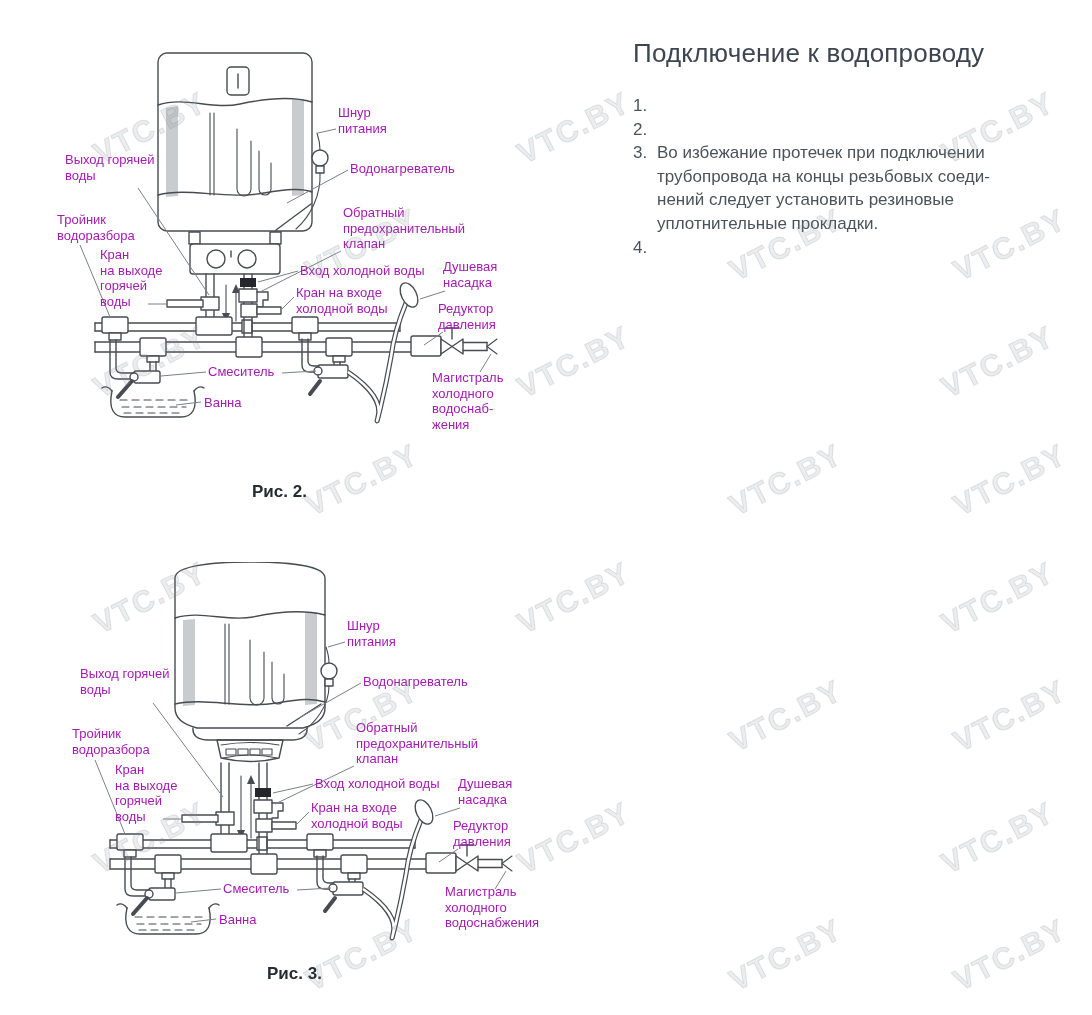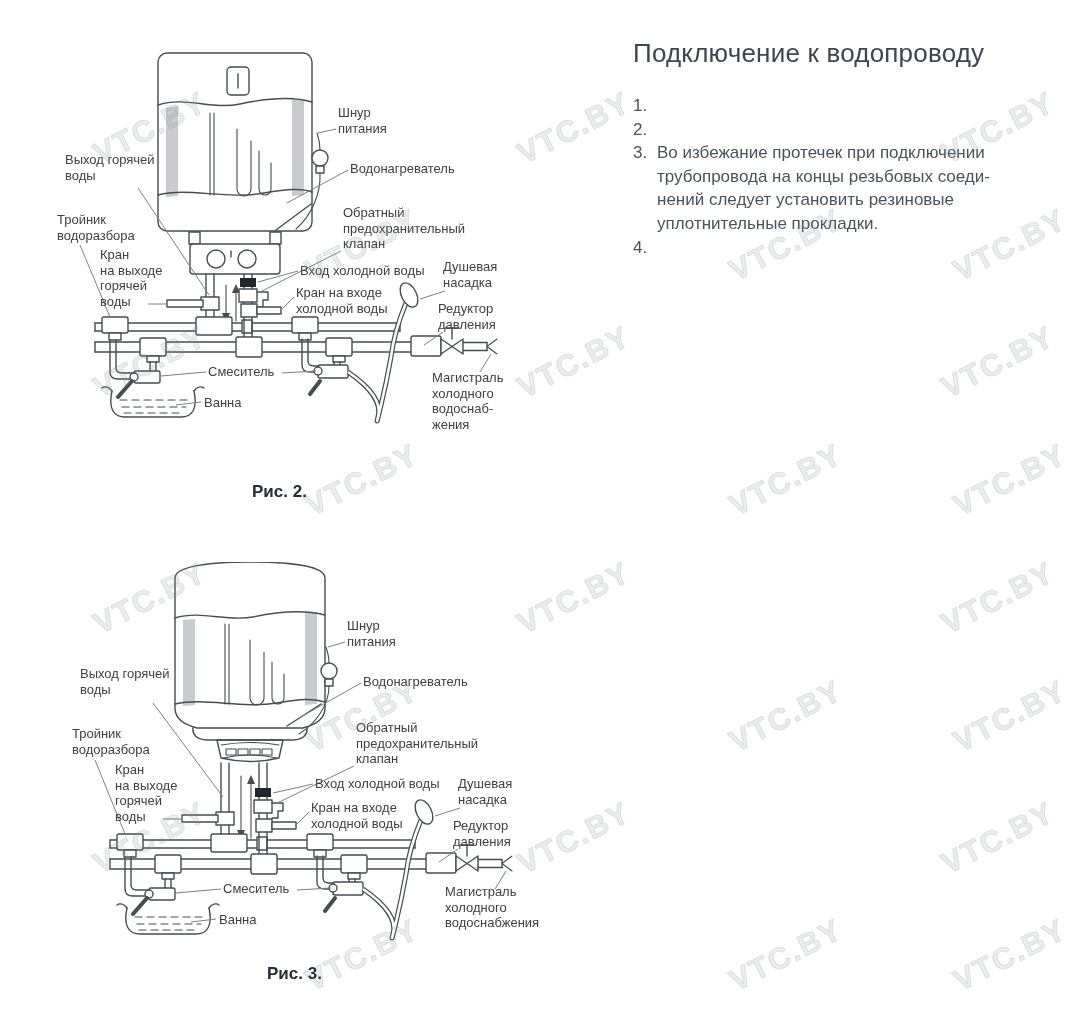--- a/index.html
+++ b/index.html
@@ -10,21 +10,21 @@
   
   .wm-layer{position:absolute;inset:0;pointer-events:none;z-index:6;}
   .wm{position:absolute;transform:translate(-50%,-50%) rotate(-27deg);
       font-size:30px;font-weight:600;letter-spacing:2px;
       color:rgba(134,140,147,0.16);-webkit-text-stroke:1px rgba(134,140,147,0.22);
       white-space:nowrap;}
 
   
   .fig{position:absolute;}
   .fig svg{position:absolute;left:0;top:0;}
-  .lbl{position:absolute;font-size:13px;line-height:15.5px;color:#404040;
+  .lbl{position:absolute;font-size:13px;line-height:15.5px;color:#a21caf;
        white-space:pre-line;z-index:3;}
   .caption{position:absolute;font-size:17px;font-weight:bold;color:#242b33;z-index:3;}
 
   .ln{fill:none;stroke:#474c52;stroke-width:1.4;stroke-linecap:round;stroke-linejoin:round;}
   .thin{stroke-width:1.1;}
   .wfill{fill:#ffffff;stroke:#474c52;stroke-width:1.4;stroke-linejoin:round;}
   .shade{fill:#c9ccce;stroke:none;}
   .dark{fill:#23272c;stroke:none;}
   .afill{fill:#474c52;stroke:none;}
   .dash{stroke-dasharray:7 5;stroke-width:1.2;}

